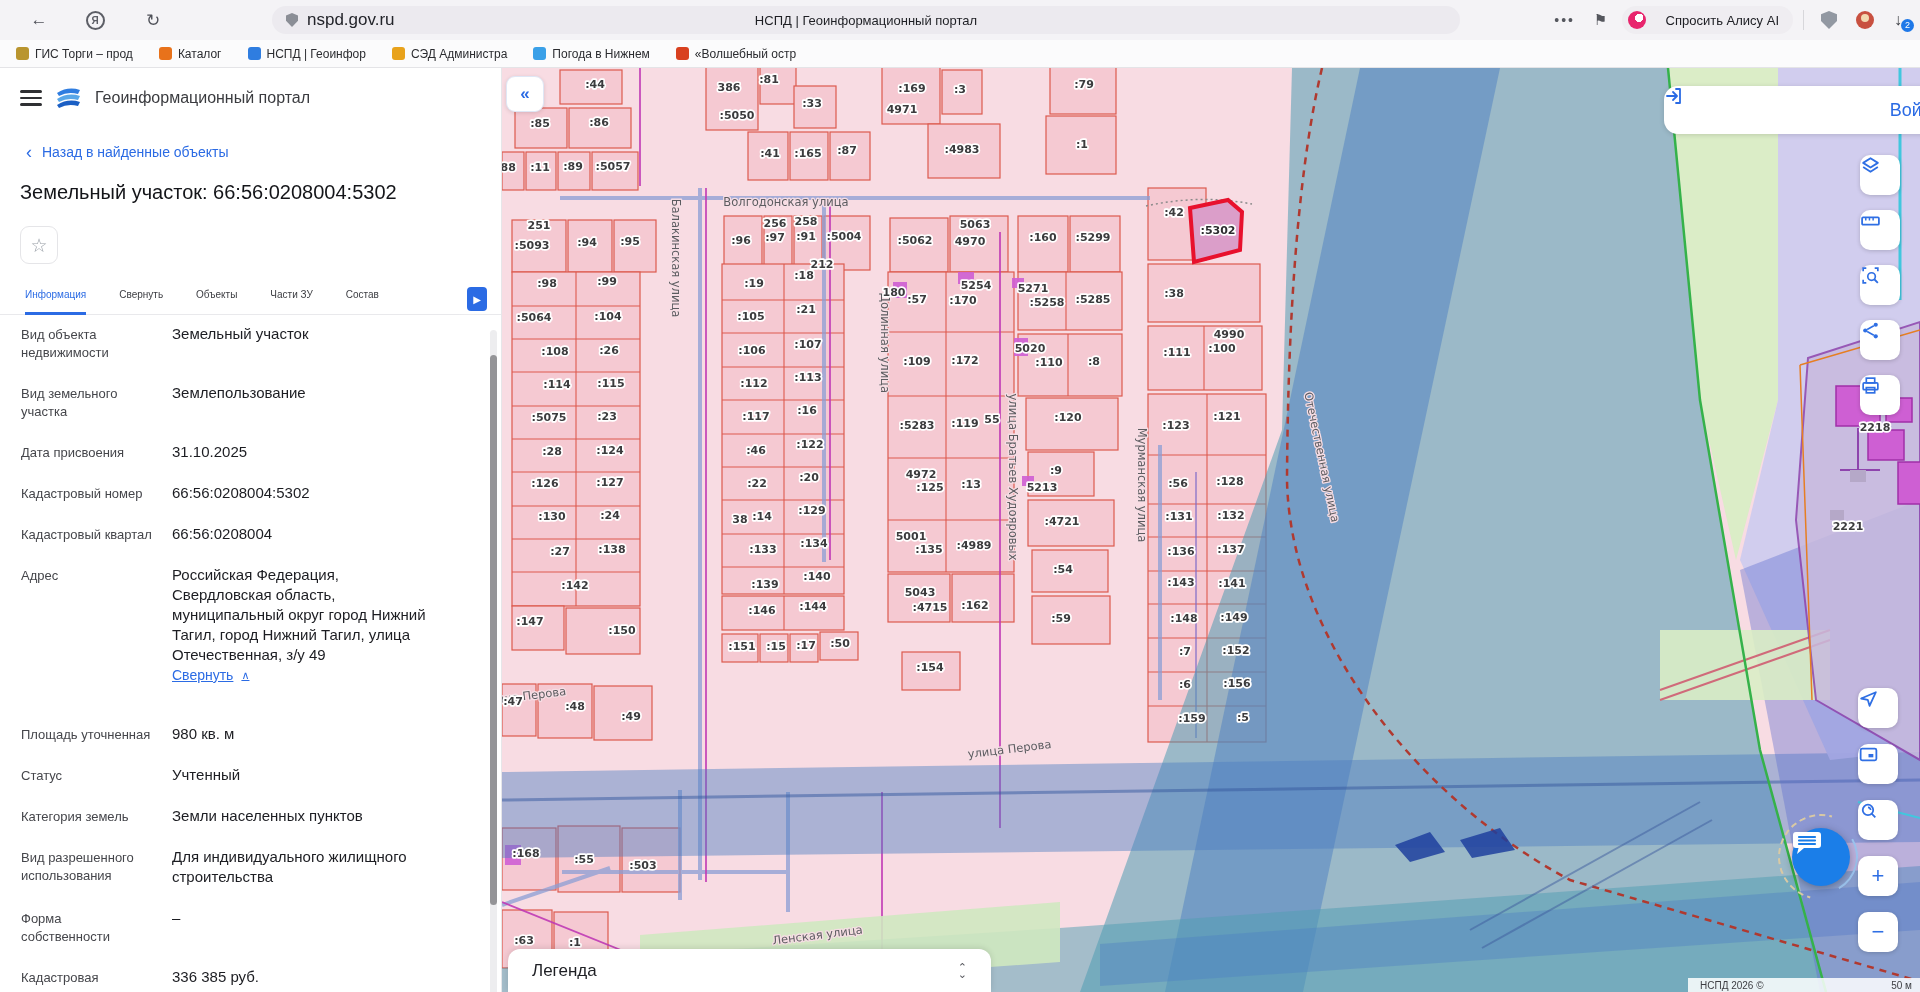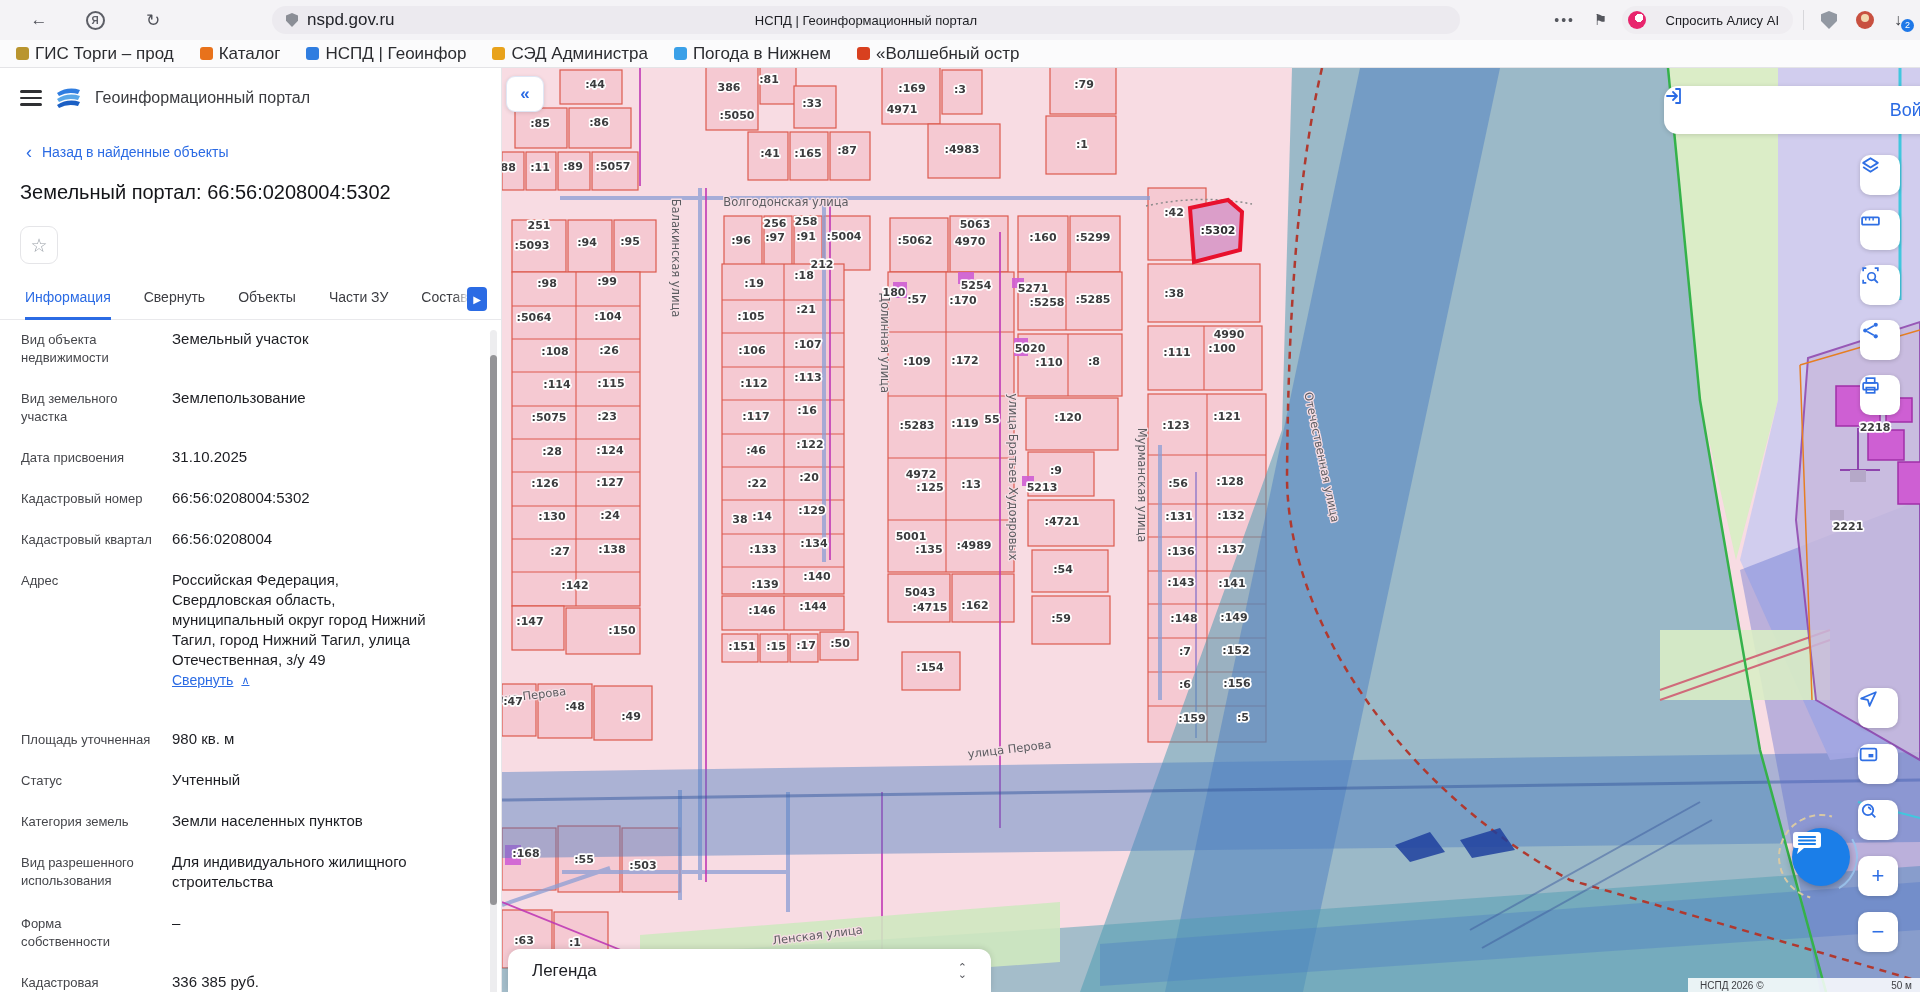--- a/index.html
+++ b/index.html
@@ -28,38 +28,38 @@
   .alice-dot{width:18px;height:18px;border-radius:50%;background:radial-gradient(circle at 62% 38%,#fff 0 26%,#e8256d 27%);}
   .vdiv{width:1px;height:20px;background:#d7d7db;margin:0 4px;}
   .ext-shield{width:16px;height:18px;background:#9298a2;clip-path:polygon(50% 0,100% 18%,100% 55%,50% 100%,0 55%,0 18%);}
   .ext-avatar{width:18px;height:18px;border-radius:50%;background:#c85040;position:relative;}
   .ext-avatar:after{content:"";position:absolute;left:5px;top:3px;width:8px;height:8px;border-radius:50%;background:#f2d8b0;}
   .dl{position:relative;font-size:16px;color:#3c3e44;width:24px;text-align:center;}
   .dl-badge{position:absolute;right:-4px;bottom:-3px;background:#1f78e8;color:#fff;font-size:9px;
             width:13px;height:13px;border-radius:50%;line-height:13px;text-align:center;}
   .bookmarks{position:absolute;left:0;top:40px;width:1920px;height:28px;background:#fbfbfc;
              border-bottom:1px solid #e4e4e7;display:flex;align-items:center;gap:26px;padding-left:16px;}
-  .bm-item{display:flex;align-items:center;gap:6px;font-size:17px;color:#2b2c30;white-space:nowrap;}
+  .bm-item{display:flex;align-items:center;gap:6px;font-size:12px;color:#2b2c30;white-space:nowrap;}
   .bm-ico{width:13px;height:13px;border-radius:3px;flex:0 0 auto;}
 
   
   .panel{position:absolute;left:0;top:68px;width:502px;height:924px;background:#fff;
          border-right:1px solid #e6e6e9;z-index:5;}
   .p-header{display:flex;align-items:center;gap:13px;padding:18px 0 0 20px;}
   .hamb{width:22px;display:flex;flex-direction:column;gap:4px;cursor:default;}
   .hamb span{height:2.5px;background:#2f3033;border-radius:2px;}
   .logo{width:27px;height:24px;}
   .app-title{font-size:16px;color:#3a3b3f;}
   .backlink{display:flex;align-items:center;gap:10px;margin:34px 0 0 26px;color:#2b6be4;font-size:14px;cursor:default;}
   .backlink .chev{font-size:18px;line-height:12px;}
   .obj-title{margin:21px 0 0 20px;font-size:20px;font-weight:500;color:#141519;}
   .star-btn{margin:22px 0 0 20px;width:38px;height:38px;border:1px solid #e5e5e8;border-radius:9px;
             display:flex;align-items:center;justify-content:center;font-size:19px;color:#9aa0a8;background:#fff;}
   .tabs{position:relative;display:flex;gap:33px;margin-top:25px;padding-left:25px;border-bottom:1px solid #e9e9ec;}
-  .tab{font-size:14px;color:#3c3d42;padding-bottom:12px;white-space:nowrap;}
+  .tab{font-size:10px;color:#3c3d42;padding-bottom:12px;white-space:nowrap;}
   .tab.active{color:#2b6be4;border-bottom:3px solid #2b6be4;margin-bottom:-1px;}
   .tab-more{position:absolute;right:14px;top:-2px;width:20px;height:24px;background:#2b6be4;border-radius:4px;
             color:#fff;font-size:10px;display:flex;align-items:center;justify-content:center;box-shadow:-6px 0 8px rgba(255,255,255,.9);}
   .rows{padding:9px 0 0 0;}
   .info-row{display:grid;grid-template-columns:151px 266px;padding-left:21px;margin-bottom:21px;}
   .info-row.tall{margin-bottom:40px;}
   .info-label{font-size:13px;line-height:18px;color:#45464b;padding-top:2px;padding-right:18px;}
   .info-value{font-size:15px;line-height:20px;color:#1c1d22;}
   .collapse-link{display:inline-flex;align-items:center;gap:8px;margin-top:2px;color:#2b6be4;font-size:14px;text-decoration:underline;cursor:default;}
   .collapse-link .caret{font-size:11px;text-decoration:none;}
@@ -169,21 +169,21 @@
         <path d="M2,7 Q13,0 25,4 L23,8 Q13,5 4,10 Z" fill="#2f7de0"></path>
         <path d="M2,13 Q13,6 25,10 L23,14 Q13,11 4,16 Z" fill="#59a7e8"></path>
         <path d="M2,19 Q13,12 25,16 L23,20 Q13,17 4,22 Z" fill="#1b5fc4"></path>
       </svg>
       <div class="app-title">Геоинформационный портал</div>
     </div>
     <div class="backlink">
       <span class="chev">‹</span>
       <span>Назад в найденные объекты</span>
     </div>
-    <div class="obj-title">Земельный портал: 66:56:0208004:5302</div>
+    <div class="obj-title">Земельный участок: 66:56:0208004:5302</div>
     <div class="star-btn">
         <span>☆</span>
       </div>
     <div class="tabs">
       <div class="tab active">Информация</div>
         <div class="tab">Свернуть</div>
         <div class="tab">Объекты</div>
         <div class="tab">Части ЗУ</div>
         <div class="tab">Состав</div>
         <div class="tab-more">▶</div>

